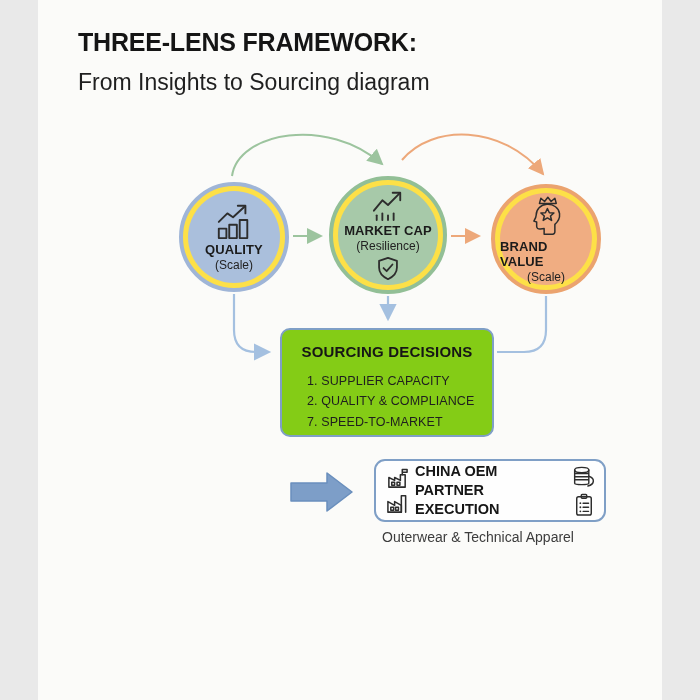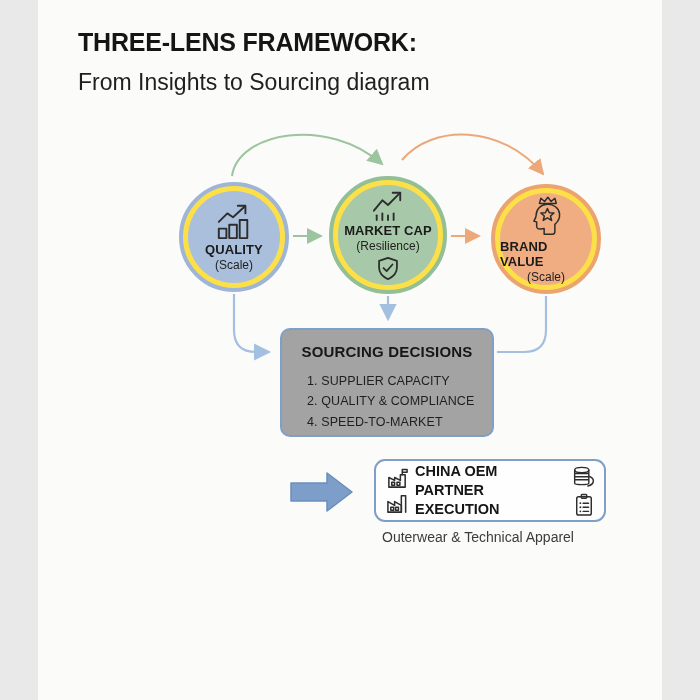--- a/index.html
+++ b/index.html
@@ -27,21 +27,21 @@
   #lens-marketcap { left: 291px; top: 176px; width: 118px; height: 118px; border: 4px solid #92bf96; }
   #lens-marketcap .lens-inner { background: #a7c9a9; }
   #lens-brandvalue { left: 453px; top: 184px; width: 110px; height: 110px; border: 4px solid #eba36f; }
   #lens-brandvalue .lens-inner { background: #f0ad82; }
   .lens-icon { display: block; margin-bottom: 2px; }
   
   #connectors { position: absolute; left: 0; top: 0; z-index: 3; pointer-events: none; }
   
   #sourcing-box {
     position: absolute; left: 242px; top: 328px; width: 214px; height: 109px;
-    background: #a3a3a3; border: 2.5px solid #7f9fc6; border-radius: 10px; z-index: 2;
+    background: #84cc16; border: 2.5px solid #7f9fc6; border-radius: 10px; z-index: 2;
   }
   #sourcing-box .box-title {
     text-align: center; margin-top: 13px; font-size: 15px; font-weight: 700;
     letter-spacing: 0.2px; color: #161616;
   }
   #sourcing-box ul { list-style: none; margin: 11px 0 16px 25px; }
   #sourcing-box li { font-size: 12.5px; line-height: 1.62; color: #1f1f1f; letter-spacing: 0.1px; }
   
   #exec-arrow { position: absolute; left: 252px; top: 471px; z-index: 2; }
   #execution-box {
@@ -136,21 +136,21 @@
       <div class="lens-label">BRAND VALUE</div>
       <div class="lens-sub">(Scale)</div>
     </div>
   </div>
 
   <div id="sourcing-box">
     <div class="box-title">SOURCING DECISIONS</div>
     <ul>
       <li>1. SUPPLIER CAPACITY</li>
       <li>2. QUALITY &amp; COMPLIANCE</li>
-      <li>4. SPEED-TO-MARKET</li>
+      <li>7. SPEED-TO-MARKET</li>
     </ul>
   </div>
 
   <svg id="exec-arrow" width="64" height="42" viewBox="0 0 64 42">
     <polygon points="1,12 37,12 37,2 62,21 37,40 37,30 1,30" fill="#7d9ec8" stroke="#6a8fbd" stroke-width="1.5" stroke-linejoin="round"></polygon>
   </svg>
 
   <div id="execution-box">
     <div class="exec-icon-col">
       <svg width="25" height="23" viewBox="0 0 26 24">

